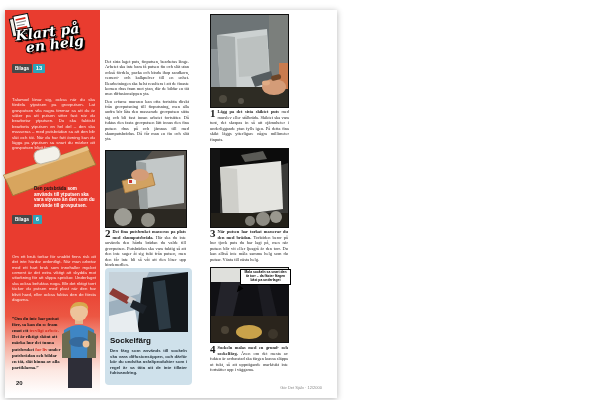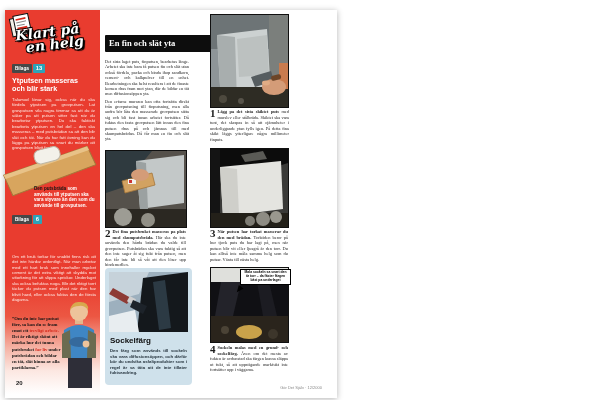--- a/index.html
+++ b/index.html
@@ -73,21 +73,20 @@
   </svg>
   <div class="abs logo">
     <div>Klart på</div>
     <div class="l2">en helg</div>
   </div>
 
   <div class="abs badge" style="left:12px;top:64px">
     <span class="b1">Bilaga</span>
     <span class="b2">13</span>
   </div>
-  <div class="abs sb-h" style="left:12px;top:77px;width:78px">Ytputsen masseras och blir stark</div>
   <div class="abs sb-t" style="left:12px;top:97px;width:83px">Tålamod lönar sig, också när du ska fördela ytputsen på grovputsen. Låt grovputsen vila några timmar så att du är säker på att putsen sitter fast när du bearbetar ytputsen. Du ska faktiskt bearbeta ytputsen en hel del – den ska masseras – med putsbrädan så att den blir slät och tät. När du har fått övning kan du lägga på ytputsen så snart du märker att grovputsen blivit fast.</div>
 
   <svg class="abs" style="left:0px;top:146px" width="100" height="50" viewBox="0 0 100 50">
     <g transform="rotate(-14 50 25)">
       <polygon points="4,18 92,10 96,30 8,40" fill="#d8a55e" stroke="#a5763a" stroke-width="1"></polygon>
       <polygon points="4,18 92,10 93,14 5,22" fill="#e8c288"></polygon>
       <rect x="38" y="2" width="26" height="14" rx="6" fill="#f3f1ea" stroke="#bdb7a6" stroke-width="1"></rect>
     </g>
   </svg>
   <div class="abs sb-cap" style="left:34px;top:186px;width:61px">
@@ -109,21 +108,20 @@
     <path d="M6 34 L14 30 L15 58 L6 58 Z" fill="#6b6b50"></path>
     <path d="M40 34 L32 30 L31 58 L40 58 Z" fill="#6b6b50"></path>
     <ellipse cx="23" cy="42" rx="10" ry="5" fill="#35699c"></ellipse>
     <circle cx="30" cy="44" r="3.4" fill="#edc39b"></circle>
     <rect x="19" y="18" width="8" height="6" fill="#e3b68d"></rect>
     <circle cx="23" cy="12" r="9" fill="#edc39b"></circle>
     <path d="M14 10 Q16 1 24 2 Q33 2 32 10 Q28 5 23 6 Q17 6 14 10 Z" fill="#d8a84e"></path>
   </svg>
   <div class="abs pagenum" style="left:16px;top:380px">20</div>
 
-  <div class="abs hbox" style="left:105px;top:35px;width:102px;height:17px">En fin och slät yta</div>
   <div class="abs art" style="left:105px;top:59px;width:84px">
     <p>Det sista laget puts, finputsen, bearbetas länge. Arbetet ska inte bara få putsen fin och slät utan också fördela, packa och binda ihop sandkorn, cement- och kalkpulver till en enhet. Bearbetningen ska helst resultera i att de finaste kornen dras fram mot ytan, där de bildar en tät men diffusionsöppen yta.</p>
     <p>Den erfarne muraren kan ofta fortsätta direkt från grovputsning till finputsning, men alla andra bör låta den masserade grovputsen sätta sig och bli fast innan arbetet fortsätter. Då fuktas den fasta grovputsen lätt innan den fina putsen dras på och jämnas till med skumputsbrädan. Då får man en fin och slät yta.</p>
   </div>
 
   <div class="abs photo" style="left:210px;top:14px;width:77px;height:92px">
     <svg width="77" height="92" viewBox="0 0 77 92">
       <rect width="77" height="92" fill="#8e9598"></rect>
       <rect x="0" y="0" width="77" height="34" fill="#6d7476"></rect>
       <rect x="58" y="0" width="19" height="92" fill="#7b7f7c"></rect>

